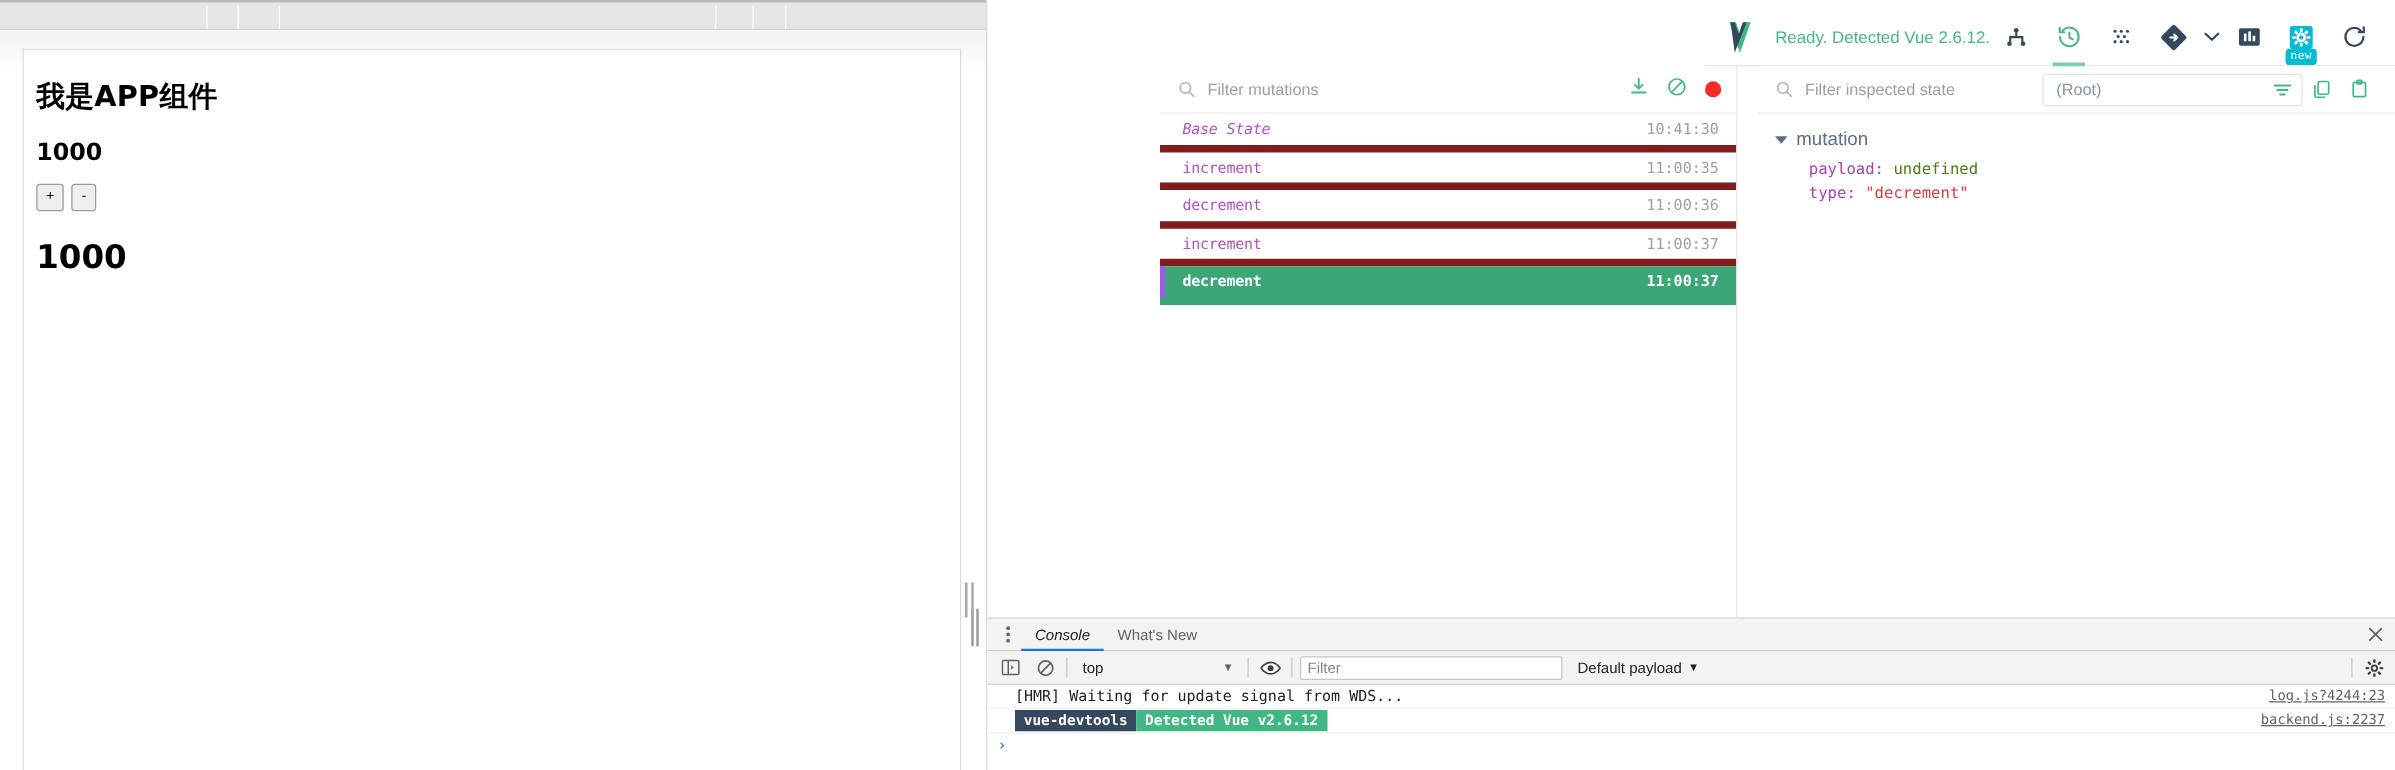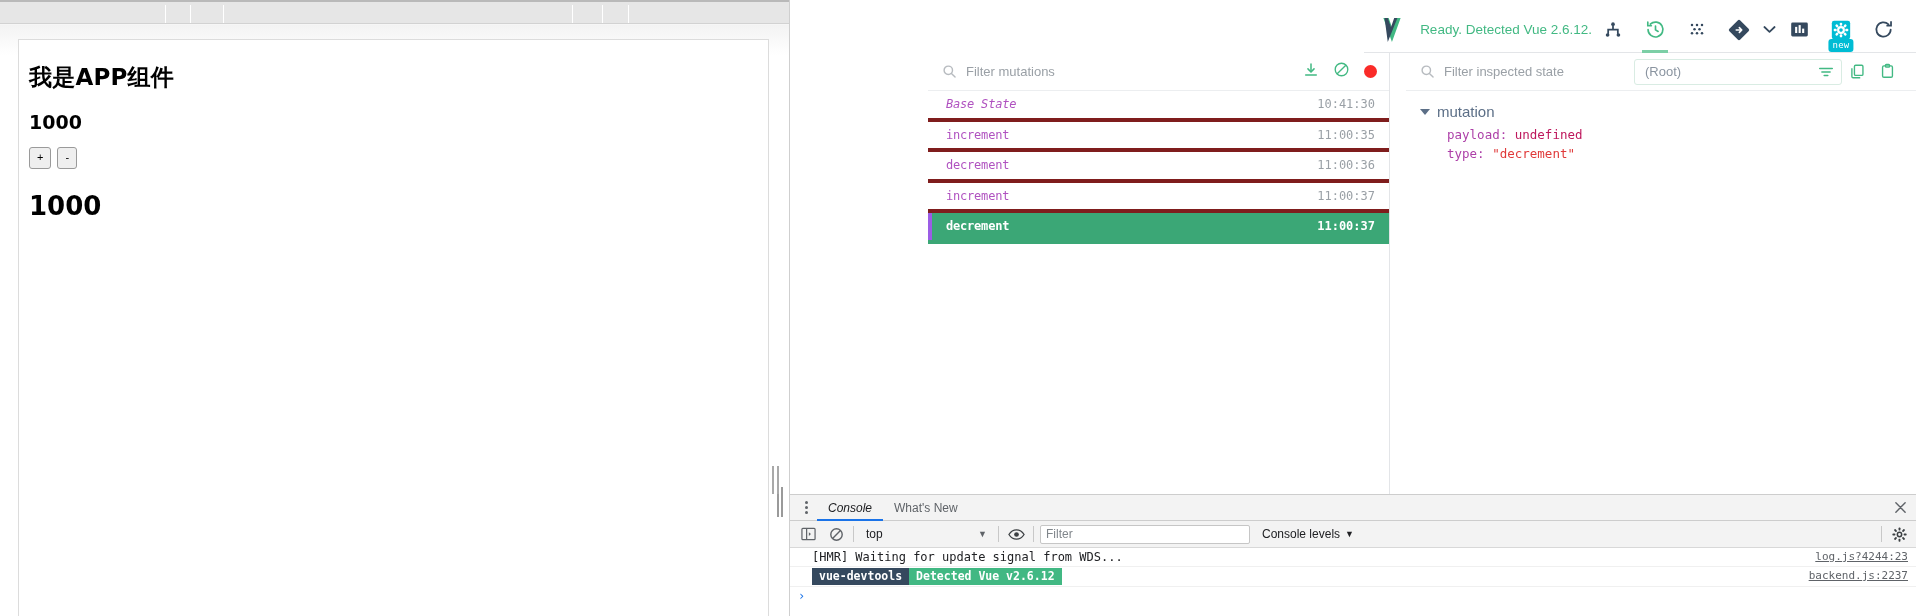--- a/index.html
+++ b/index.html
@@ -141,21 +141,21 @@
   }
   .filter-input::placeholder { color: #9aa0a6; }
   .tb-actions { margin-left: auto; display: flex; align-items: center; gap: 14px; }
   .rec-dot { width: 13px; height: 13px; border-radius: 50%; background: #fa2b28; }
 
   .mut-list { flex: 1 1 auto; overflow: hidden; }
   .mut-row {
     position: relative;
     height: 30.5px;
     display: flex; align-items: center;
-    border-bottom: 4px solid #7f1d1d;
+    border-bottom: 6px solid #7f1d1d;
     padding: 0 14px 0 18px;
     font-family: "DejaVu Sans Mono", monospace;
     font-size: 12px;
     color: #b052c0;
     cursor: default;
   }
   .mut-row .mut-name { letter-spacing: -0.2px; }
   .mut-row .mut-time {
     margin-left: auto; color: #9aa0a6; font-size: 12px;
     font-family: "DejaVu Sans Mono", monospace;
@@ -198,21 +198,21 @@
     font-size: 15px; color: #5c6f87; font-family: "Liberation Sans", sans-serif;
     margin-bottom: 6px;
   }
   .tri {
     width: 0; height: 0;
     border-left: 5px solid transparent; border-right: 5px solid transparent;
     border-top: 6px solid #5c6f87;
   }
   .kv-list { padding-left: 27px; font-family: "DejaVu Sans Mono", monospace; font-size: 12.5px; line-height: 18.5px; }
   .k { color: #ad3fa8; }
-  .v-undef { color: #be185d; }
+  .v-undef { color: #4d7c0f; }
   .v-str { color: #e03a3a; }
 
   .insp-footer {
     flex: 0 0 auto; height: 42px;
     border-top: 1px solid #eceef0;
     display: flex; align-items: center; padding: 0 16px 0 14px;
     background: #fff;
   }
   .rec-label {
     margin-left: 10px; font-size: 13.5px; color: #7b8794;
@@ -590,21 +590,21 @@
         <span class="ct-sep"></span>
         <span class="ct-ico">
           <svg width="17" height="13" viewBox="0 0 18 13" fill="none" stroke="#3c4043" stroke-width="1.4">
             <path d="M1 6.5S4 1.6 9 1.6 17 6.5 17 6.5 14 11.4 9 11.4 1 6.5 1 6.5z"></path>
             <circle cx="9" cy="6.5" r="2.5" fill="#3c4043" stroke="none"></circle>
           </svg>
         </span>
         <span class="ct-sep"></span>
         <input class="console-filter" value="" placeholder="Filter" style="">
         <div class="levels">
-          <span>Console levels</span>
+          <span>Default payload</span>
           <span class="caret">▼</span>
         </div>
         <div class="ct-right">
           <span class="ct-sep"></span>
           <span class="ct-ico">
             <svg width="15" height="15" viewBox="0 0 16 16" fill="#3c4043">
               <circle cx="8" cy="8" r="2.3" fill="none" stroke="#3c4043" stroke-width="1.6"></circle>
               <g>
                 <rect x="7" y="0.4" width="2" height="3.2" rx=".8"></rect>
                 <rect x="7" y="12.4" width="2" height="3.2" rx=".8"></rect>

